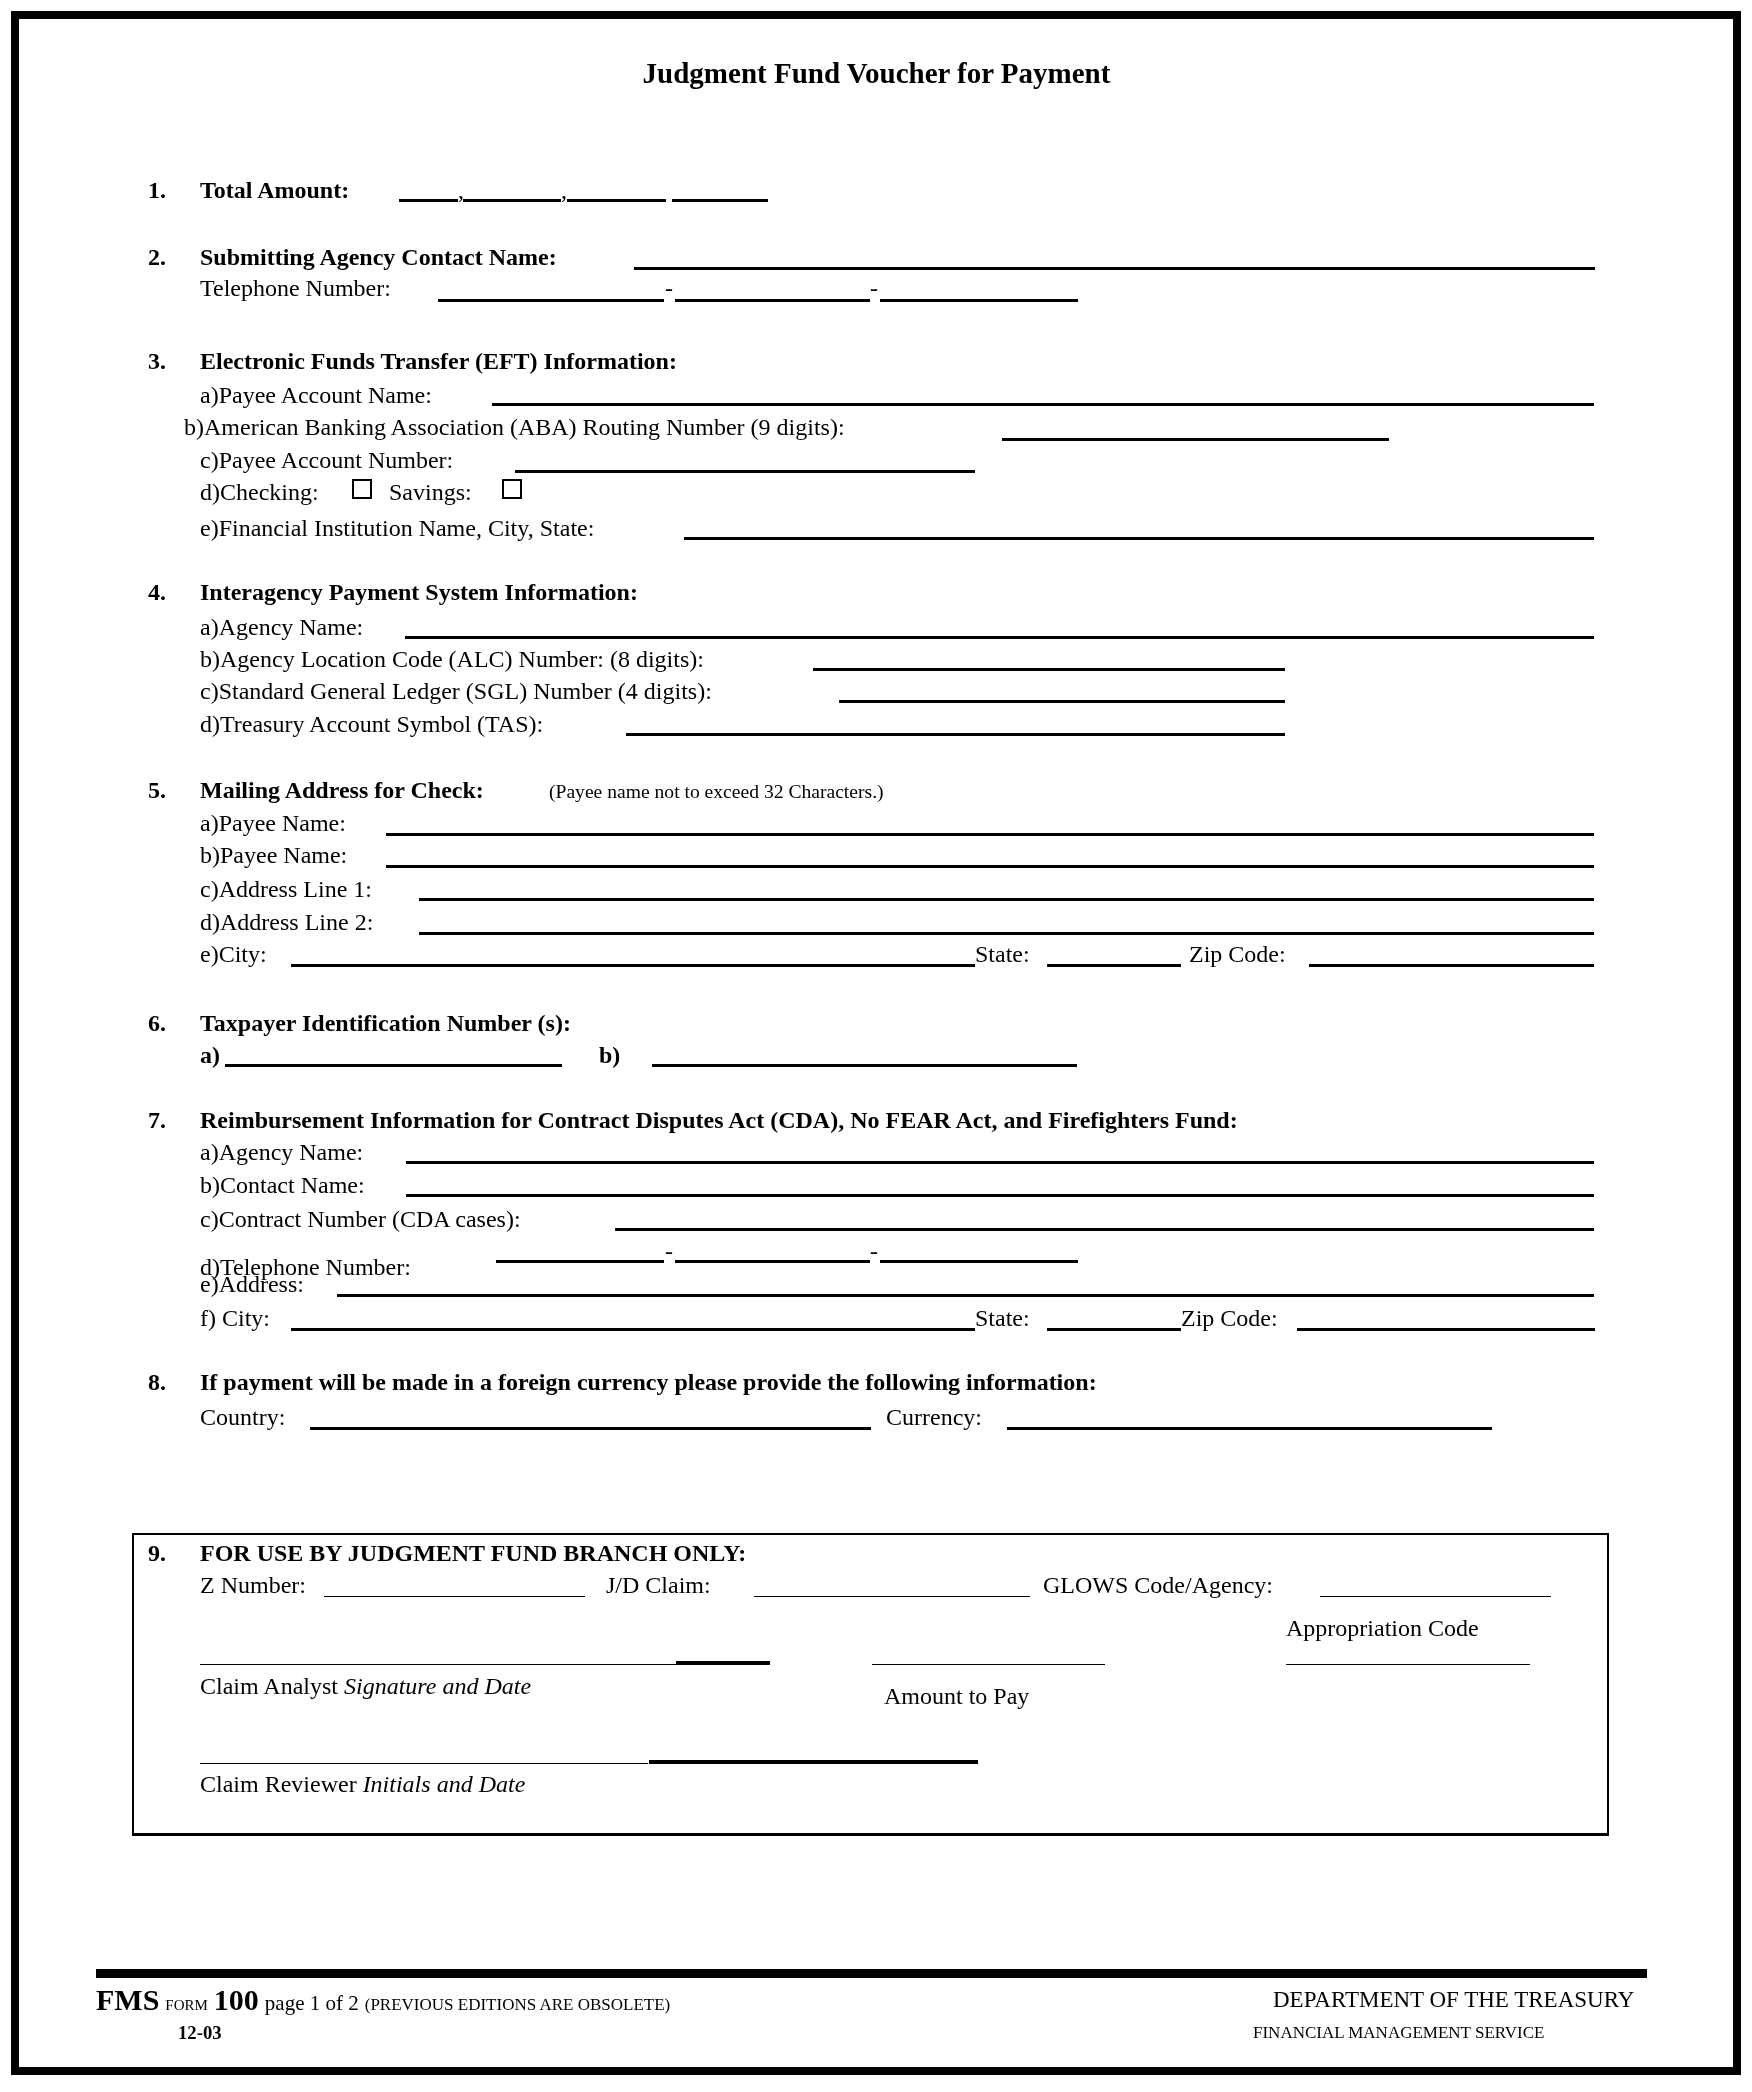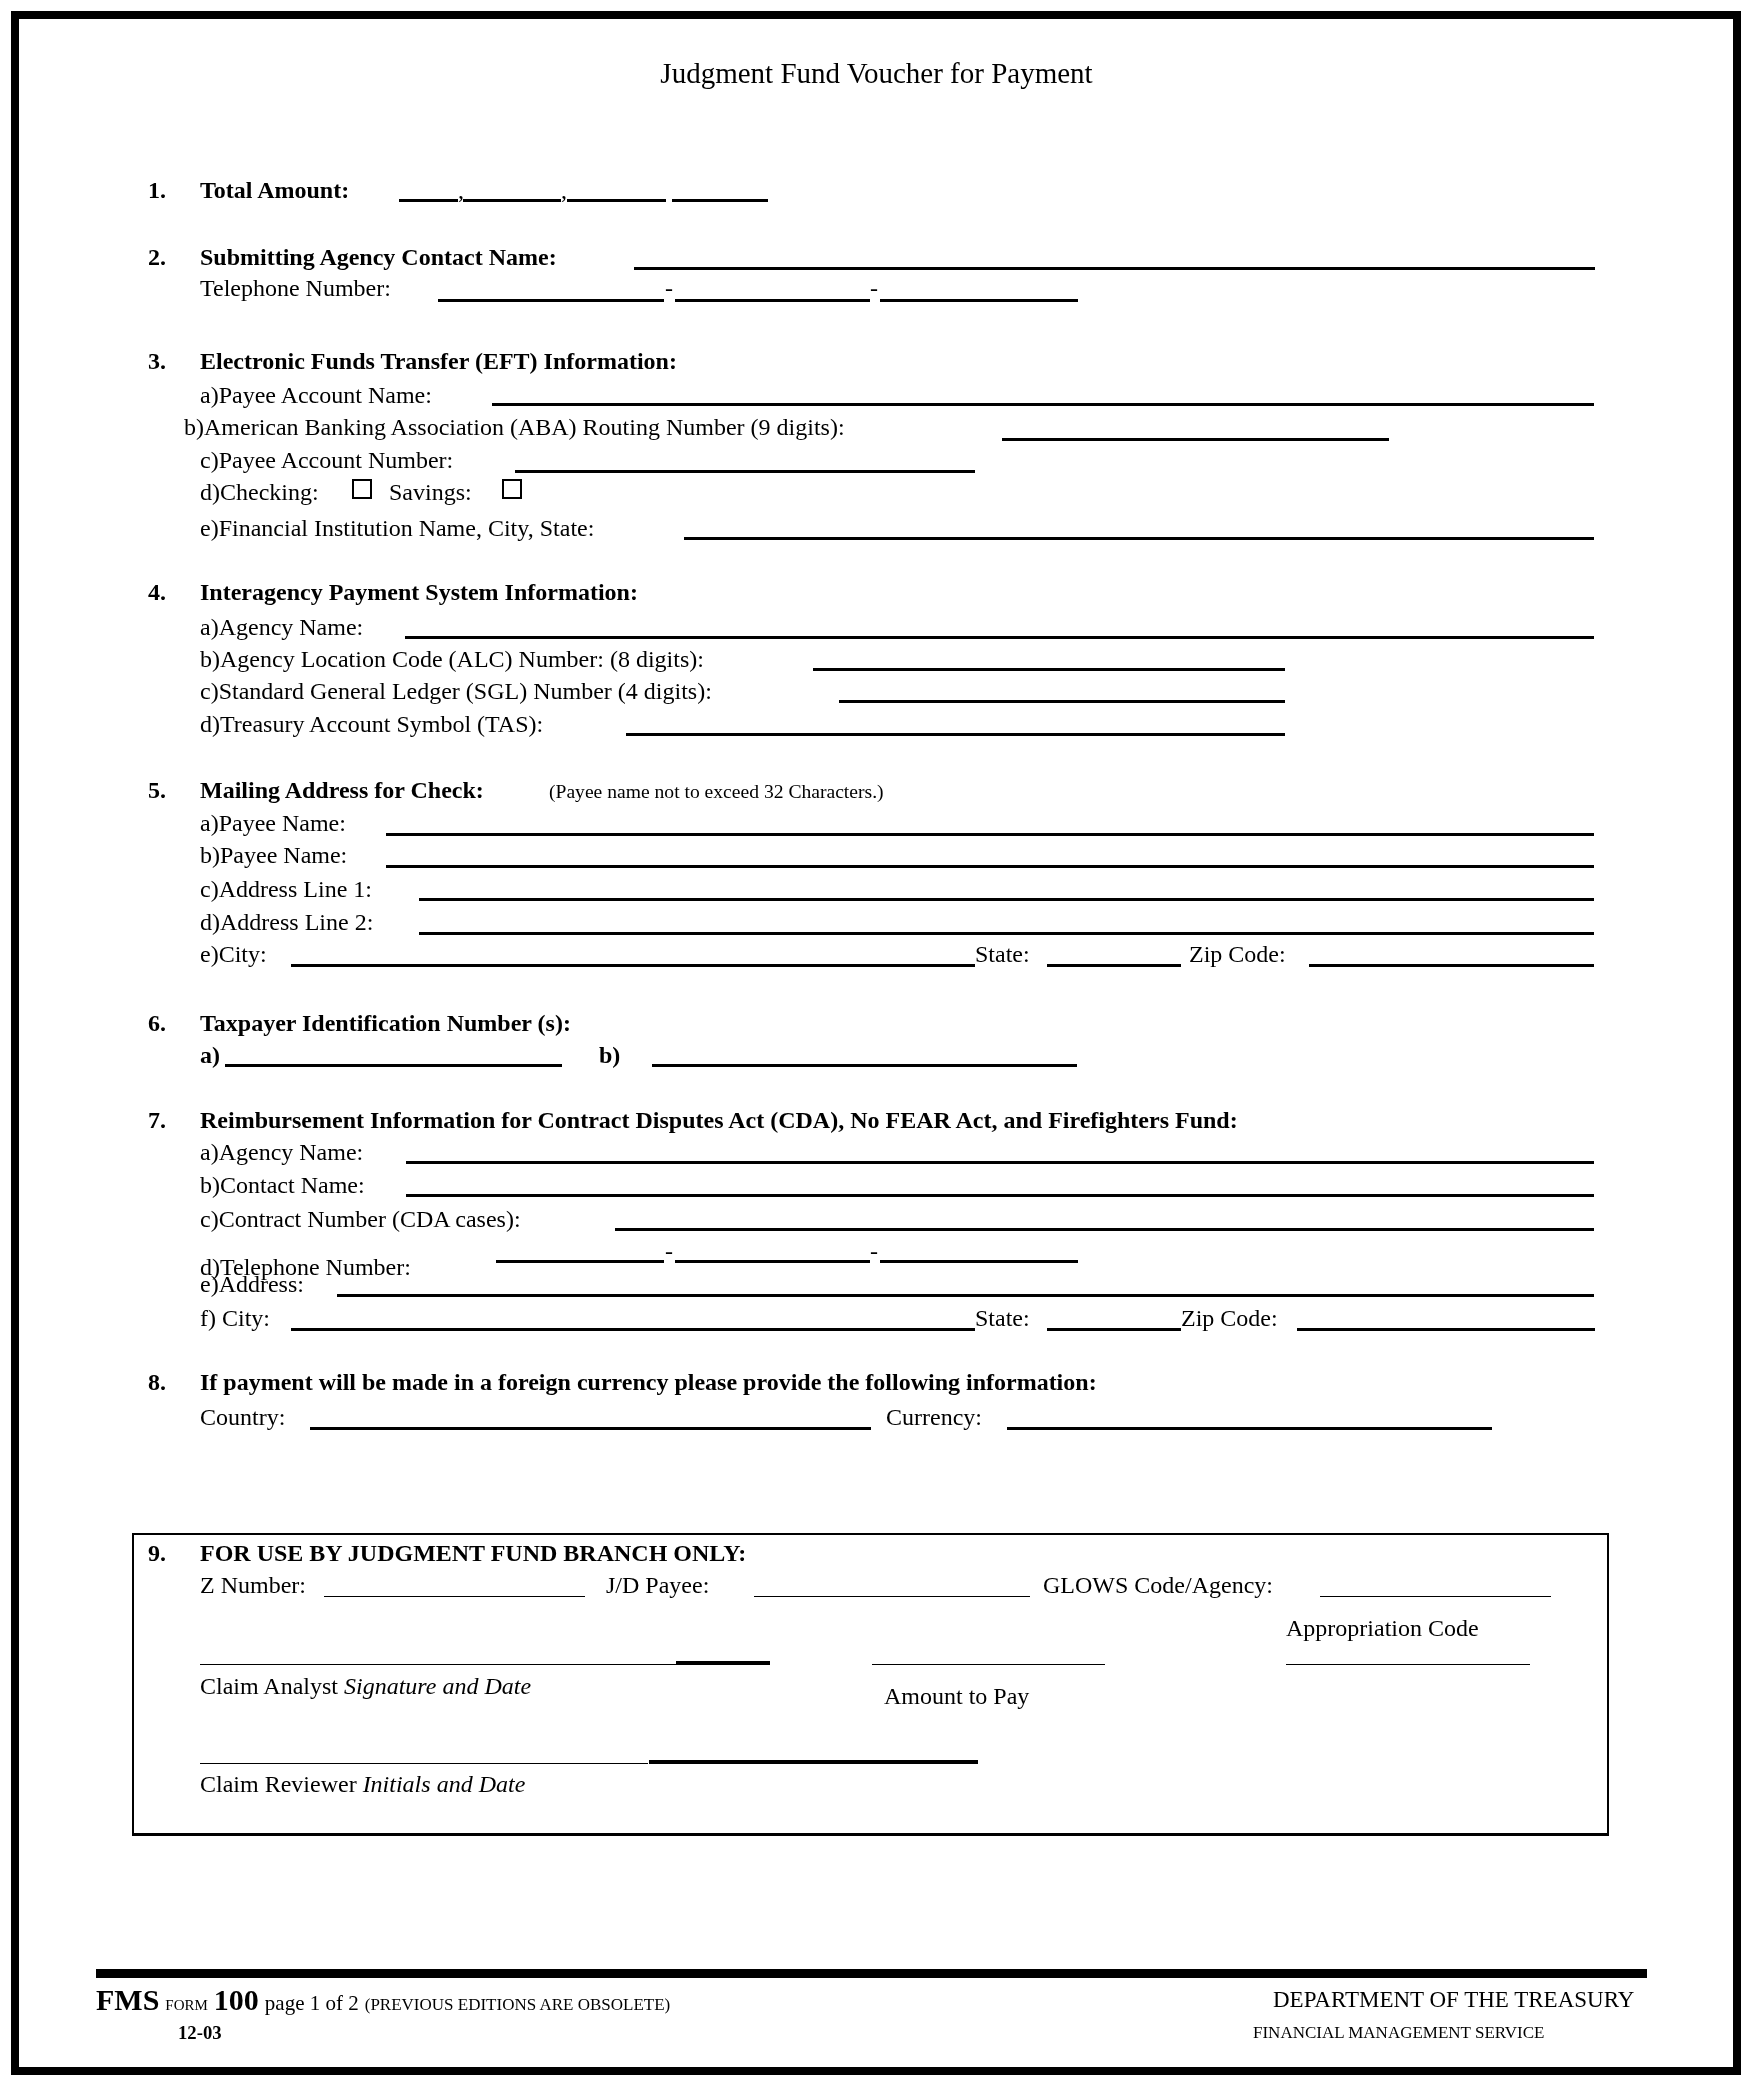--- a/index.html
+++ b/index.html
@@ -9,21 +9,21 @@
            border:8px solid #000; box-sizing:content-box; }
   .t { position:absolute; white-space:nowrap; font-size:24px; line-height:28.5px; }
   .b { font-weight:bold; }
   .i { font-style:italic; }
   .num { position:absolute; white-space:nowrap; font-size:24px; line-height:28.5px; font-weight:bold; }
   .ln { position:absolute; height:2.7px; background:#000; }
   .ln-thin { position:absolute; height:0.9px; background:#000; }
   .ln-mid { position:absolute; height:3.6px; background:#000; }
   .cb { position:absolute; width:19.6px; height:19.6px; border:2.7px solid #000; box-sizing:border-box; background:#fff; }
   .title { position:absolute; left:0; width:1753px; top:55px; text-align:center;
-           font-size:29px; font-weight:normal; line-height:36px; }
+           font-size:29px; font-weight:bold; line-height:36px; }
   .box9 { position:absolute; left:132px; top:1533px; width:1477px; height:303px;
           border:2.7px solid #000; border-bottom-width:3.6px; box-sizing:border-box; }
   .footer-rule { position:absolute; left:96px; top:1969px; width:1551px; height:9px; background:#000; }
   .fms { font-size:30px; font-weight:bold; }
   .form-small { font-size:15px; }
   .form-num { font-size:30px; font-weight:bold; }
   .page-of { font-size:21px; }
   .obsolete { font-size:17px; }
 </style>
 </head>
@@ -169,21 +169,21 @@
   <div class="ln" style="left:1007px;top:1427px;width:485px;"></div>
 </div>
 
 <div class="box9"></div>
 <div>
   <span class="num" style="left:148px;top:1539px;">9.</span>
   <span class="t b" style="left:200px;top:1539px;">FOR USE BY JUDGMENT FUND BRANCH ONLY:</span>
 
   <span class="t" style="left:200px;top:1571px;">Z Number:</span>
   <div class="ln-thin" style="left:324px;top:1596px;width:261px;"></div>
-  <span class="t" style="left:606px;top:1571px;">J/D Payee:</span>
+  <span class="t" style="left:606px;top:1571px;">J/D Claim:</span>
   <div class="ln-thin" style="left:754px;top:1596px;width:276px;"></div>
   <span class="t" style="left:1043px;top:1571px;">GLOWS Code/Agency:</span>
   <div class="ln-thin" style="left:1320px;top:1596px;width:231px;"></div>
 
   <div class="ln-thin" style="left:200px;top:1664px;width:476px;"></div>
   <div class="ln-mid" style="left:676px;top:1661px;width:94px;"></div>
   <span class="t" style="left:200px;top:1672px;"><span>Claim Analyst</span> <span class="i">Signature and Date</span></span>
 
   <div class="ln-thin" style="left:872px;top:1664px;width:233px;"></div>
   <span class="t" style="left:884px;top:1672px;margin-top:10px;">Amount to Pay</span>

